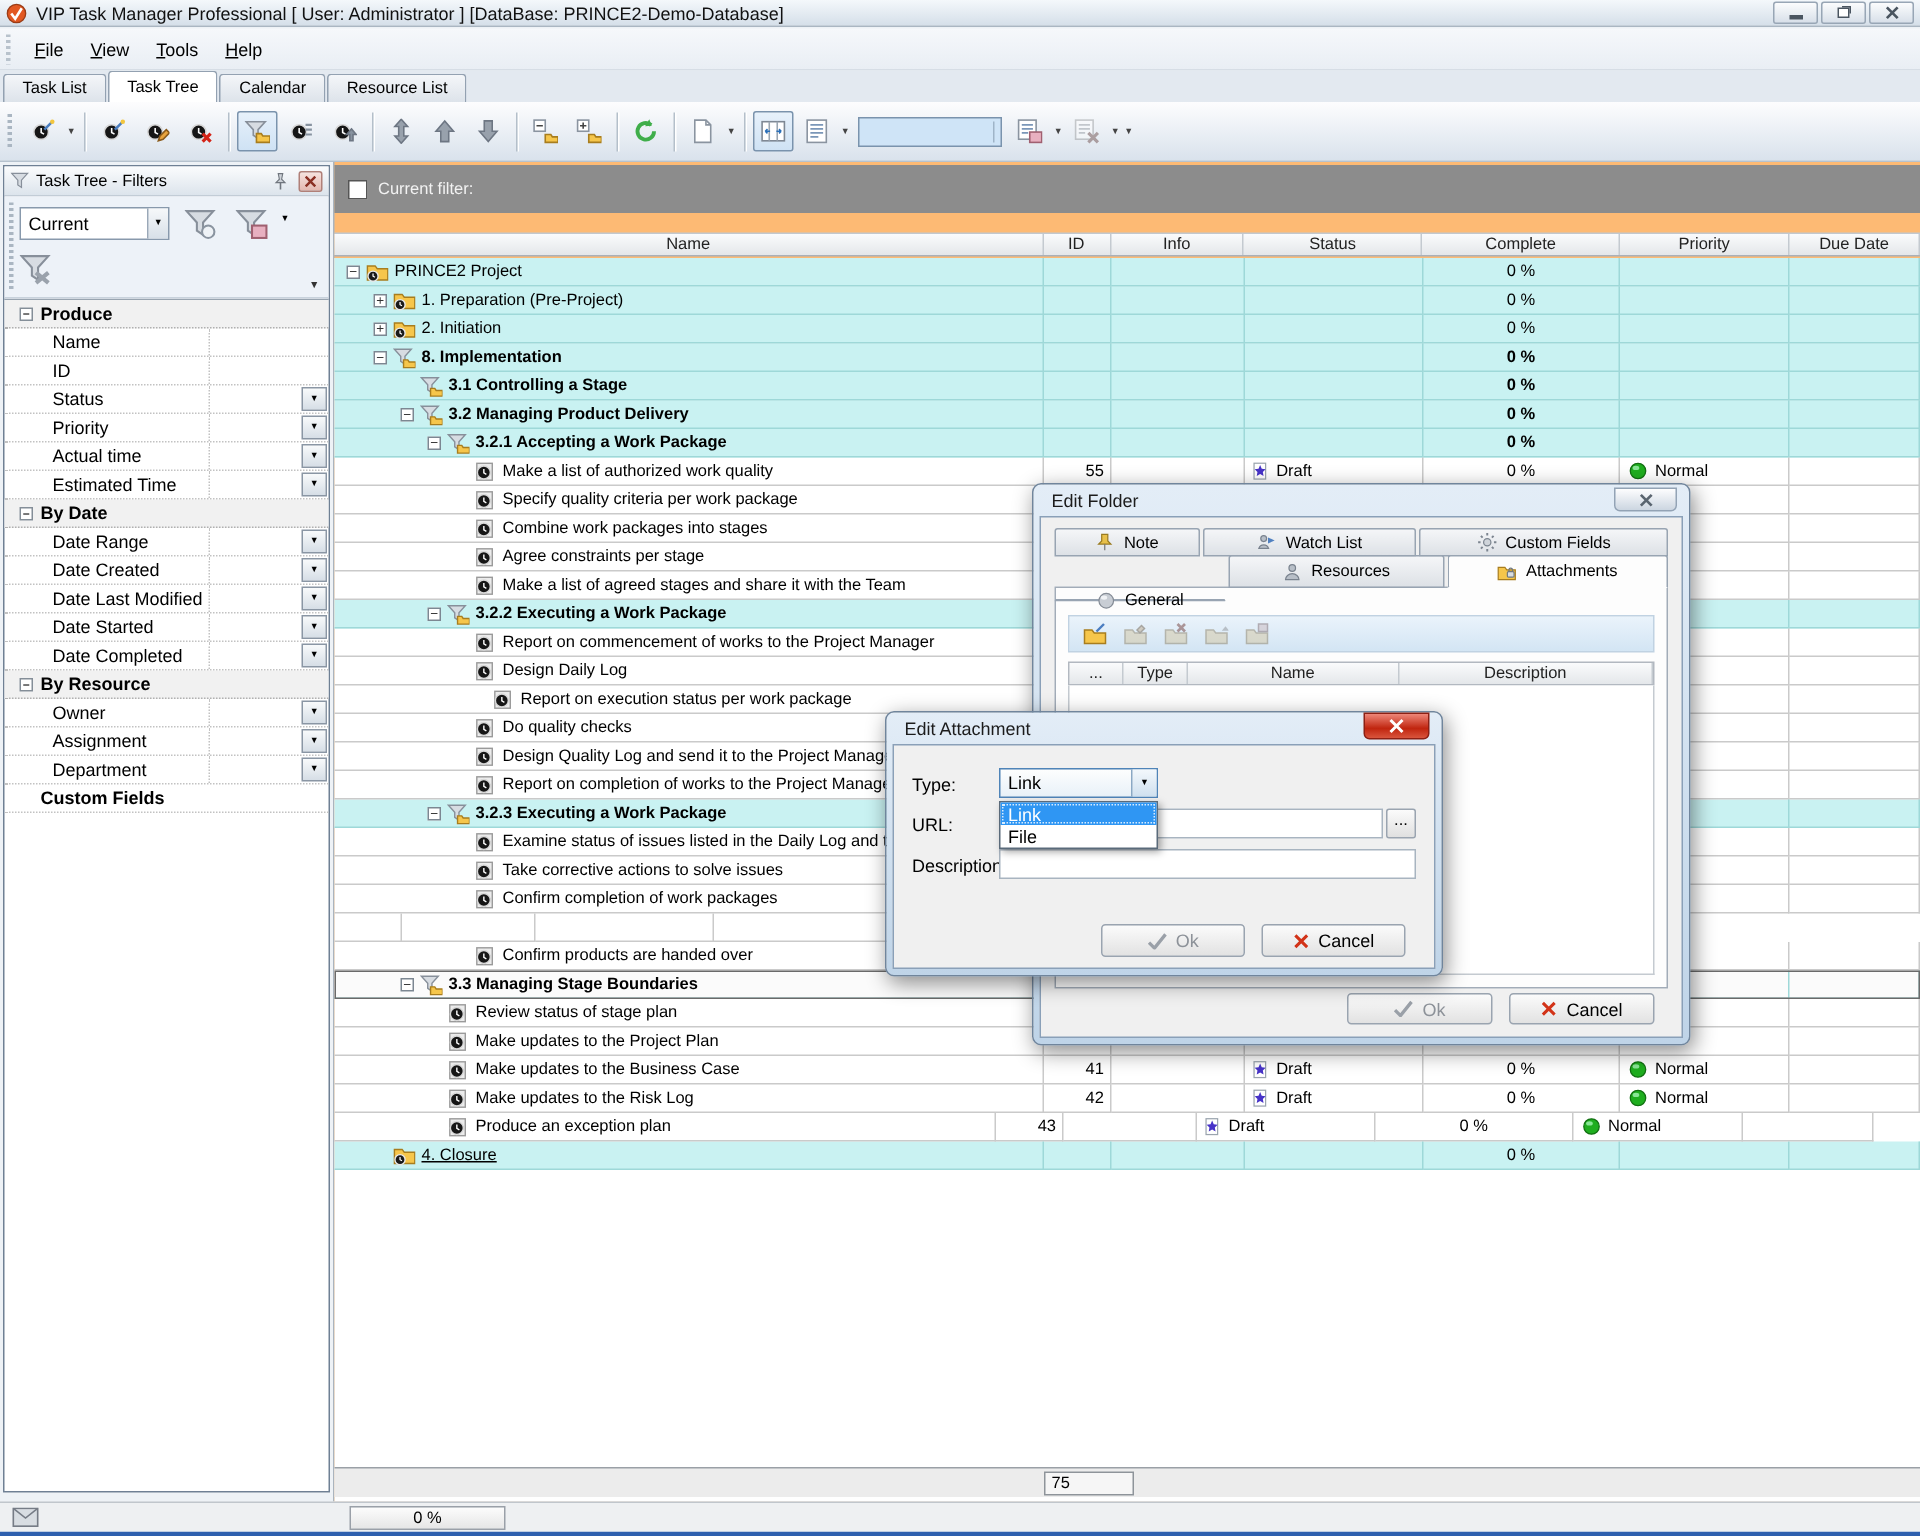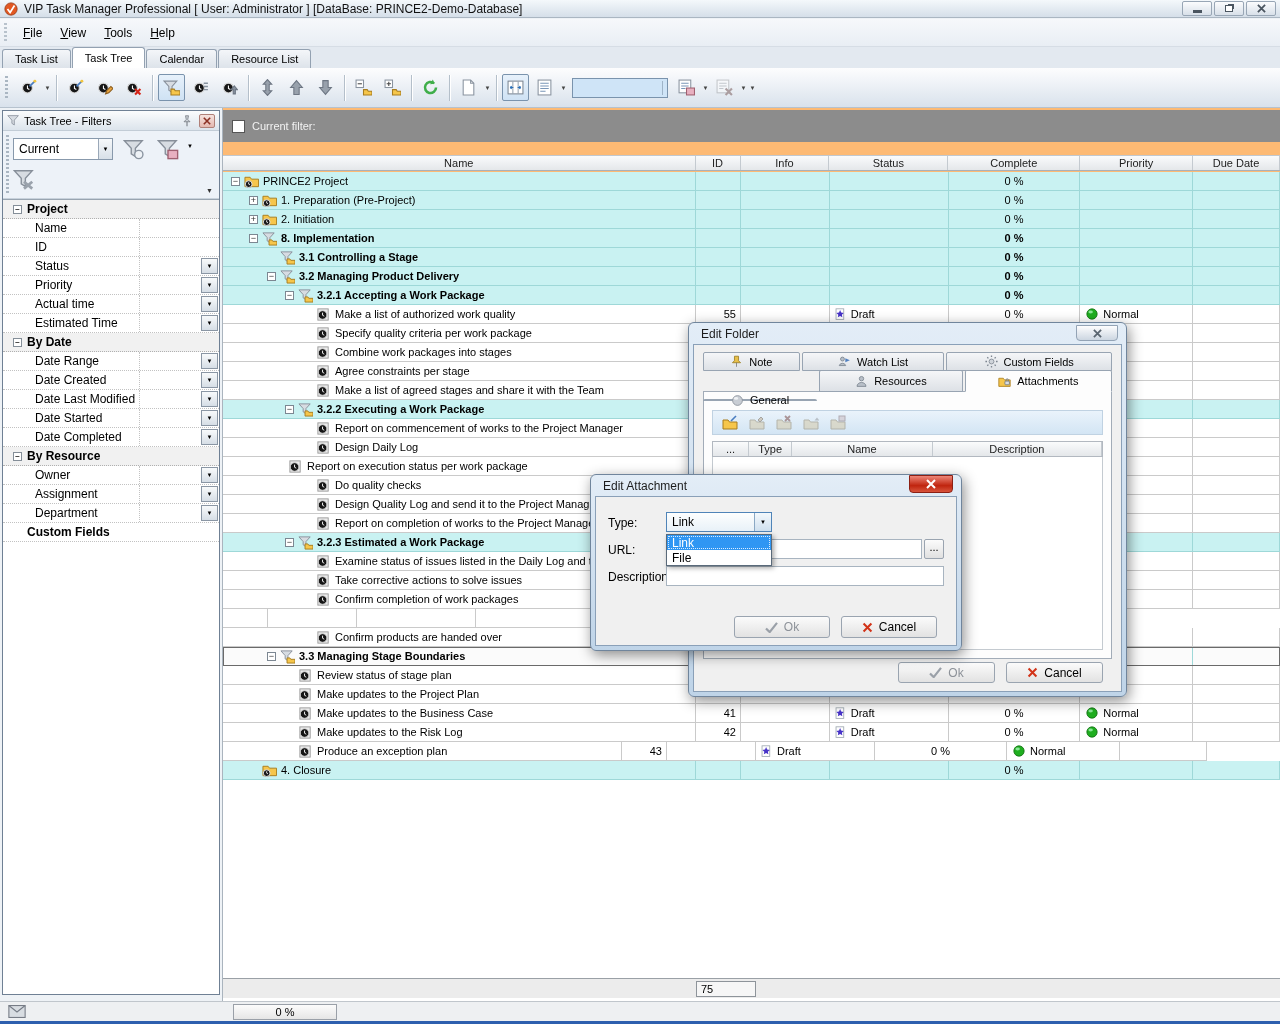--- a/index.html
+++ b/index.html
@@ -391,21 +391,21 @@
             <svg width="22" height="22" viewBox="0 0 16 16">
               <path d="M1 2 h13 l-5 5.5 v6 l-3 -2 v-4 z" fill="#d7dce2" stroke="#878f9a"></path>
               <path d="M8 10 l6 5 M14 10 l-6 5" stroke="#9aa2ac" stroke-width="2"></path>
             </svg>
           </span>
         <span class="sb-mini-dd">▼</span>
       </div>
       <div class="sb-grid" id="sb-grid">
           <div class="sb-group">
             <span class="sb-box">−</span>
-            <span>Project</span>
+            <span>Produce</span>
           </div>
           <div class="sb-row">
             <span class="lbl">Name</span>
             <span class="valcell"></span>
           </div>
           <div class="sb-row">
             <span class="lbl">ID</span>
             <span class="valcell"></span>
           </div>
           <div class="sb-row">
@@ -786,21 +786,21 @@
             <span class="name-text">Design Daily Log</span>
           </span>
           <span class="cell c-id" style="width: 45px;"></span>
           <span class="cell" style="width: 89px;"></span>
           <span class="cell c-status" style="width: 119px;"></span>
           <span class="cell c-complete" style="width: 132px;"></span>
           <span class="cell c-priority" style="width: 113px;"></span>
           <span class="cell" style="width: 87px;"></span>
         </div>
         <div class="g-row task">
-          <span class="cell c-name" style="width: 473px; padding-left: 52px;">
+          <span class="cell c-name" style="width: 473px; padding-left: 92px;">
             <span class="exp none"></span>
             <span class="row-icon">
               <svg width="15" height="15" viewBox="0 0 16 16">
                 <rect x="2" y="2" width="11" height="12" fill="#ececec" stroke="#9a9a9a"></rect>
                 <circle cx="7" cy="8.5" r="4.6" fill="#161616" stroke="#d8d8d8"></circle>
                 <path d="M7 6 v2.8 l1.8 1" stroke="#fff" fill="none"></path>
               </svg>
             </span>
             <span class="name-text">Report on execution status per work package</span>
           </span>
@@ -870,21 +870,21 @@
         </div>
         <div class="g-row group bold">
           <span class="cell c-name" style="width: 473px; padding-left: 62px;">
             <span class="exp">−</span>
             <span class="row-icon">
               <svg width="15" height="15" viewBox="0 0 16 16">
                 <path d="M1 2 h12 l-4.5 5 v5.5 l-3 -2 v-3.5 z" fill="#d7dce2" stroke="#878f9a"></path>
                 <path d="M7.5 9.5 h3 l1 1.5 h4.5 v4 h-8.5 z" fill="#f6c64b" stroke="#a87d1e"></path>
               </svg>
             </span>
-            <span class="name-text">3.2.3 Estimated a Work Package</span>
+            <span class="name-text">3.2.3 Executing a Work Package</span>
           </span>
           <span class="cell c-id" style="width: 45px;"></span>
           <span class="cell" style="width: 89px;"></span>
           <span class="cell c-status" style="width: 119px;"></span>
           <span class="cell c-complete" style="width: 132px;"></span>
           <span class="cell c-priority" style="width: 113px;"></span>
           <span class="cell" style="width: 87px;"></span>
         </div>
         <div class="g-row task">
           <span class="cell c-name" style="width: 473px; padding-left: 80px;">
@@ -1090,21 +1090,21 @@
               <svg width="12" height="12" viewBox="0 0 14 14">
                 <circle cx="7" cy="7" r="6" fill="#1fae1f" stroke="#127012"></circle>
                 <ellipse cx="5.4" cy="4.6" rx="2.6" ry="1.7" fill="#9cf0ac" opacity=".85"></ellipse>
               </svg>
             </span>
             <span>Normal</span>
           </span>
           <span class="cell" style="width: 87px;"></span>
         </div>
         <div class="g-row task">
-          <span class="cell c-name" style="width: 399px; padding-left: 62px;">
+          <span class="cell c-name" style="width: 441px; padding-left: 62px;">
             <span class="exp none"></span>
             <span class="row-icon">
               <svg width="15" height="15" viewBox="0 0 16 16">
                 <rect x="2" y="2" width="11" height="12" fill="#ececec" stroke="#9a9a9a"></rect>
                 <circle cx="7" cy="8.5" r="4.6" fill="#161616" stroke="#d8d8d8"></circle>
                 <path d="M7 6 v2.8 l1.8 1" stroke="#fff" fill="none"></path>
               </svg>
             </span>
             <span class="name-text">Produce an exception plan</span>
           </span>
@@ -1125,21 +1125,21 @@
               <svg width="12" height="12" viewBox="0 0 14 14">
                 <circle cx="7" cy="7" r="6" fill="#1fae1f" stroke="#127012"></circle>
                 <ellipse cx="5.4" cy="4.6" rx="2.6" ry="1.7" fill="#9cf0ac" opacity=".85"></ellipse>
               </svg>
             </span>
             <span>Normal</span>
           </span>
           <span class="cell" style="width: 87px;"></span>
         </div>
         <div class="g-row group">
-          <span class="cell c-name" style="width: 473px; padding-left: 26px;">
+          <span class="cell c-name" style="width: 473px; padding-left: 26px; text-decoration: underline;">
             <span class="exp none"></span>
             <span class="row-icon">
               <svg width="15" height="15" viewBox="0 0 16 16">
                 <path d="M1 3.5 h5.5 l1.5 2 h7.5 v8 h-14.5 z" fill="#f6c64b" stroke="#a87d1e"></path>
                 <circle cx="5" cy="10.8" r="3.6" fill="#1a1a1a" stroke="#e8e8e8"></circle>
                 <path d="M5 8.8 v2 l1.4 .8" stroke="#fff" fill="none" stroke-width=".9"></path>
               </svg>
             </span>
             <span class="name-text">4. Closure</span>
           </span>

